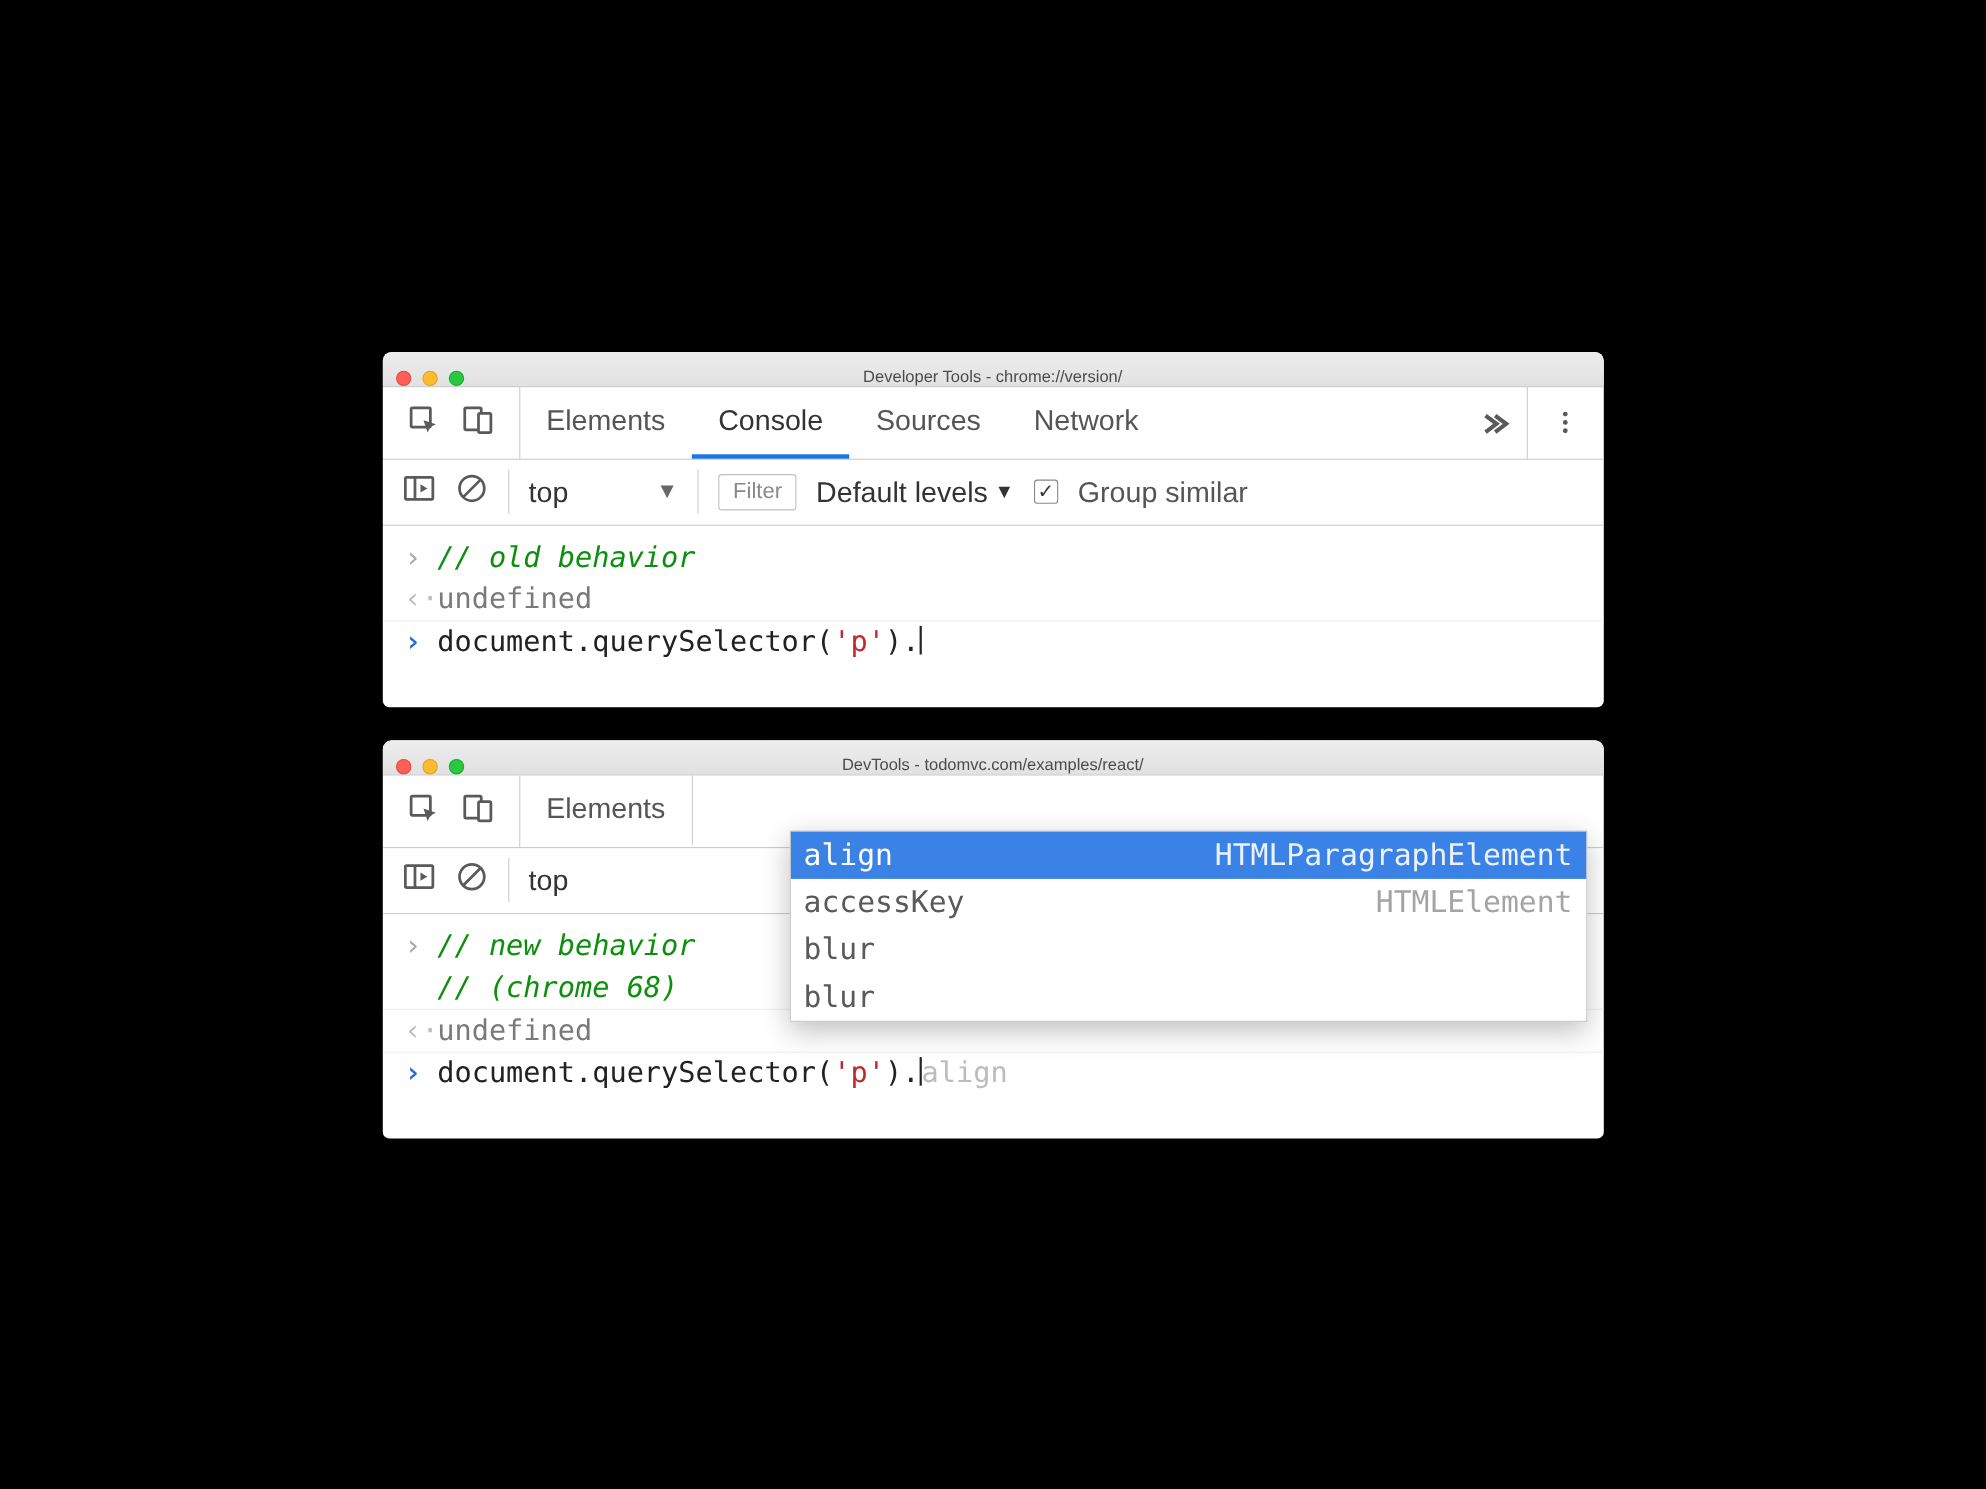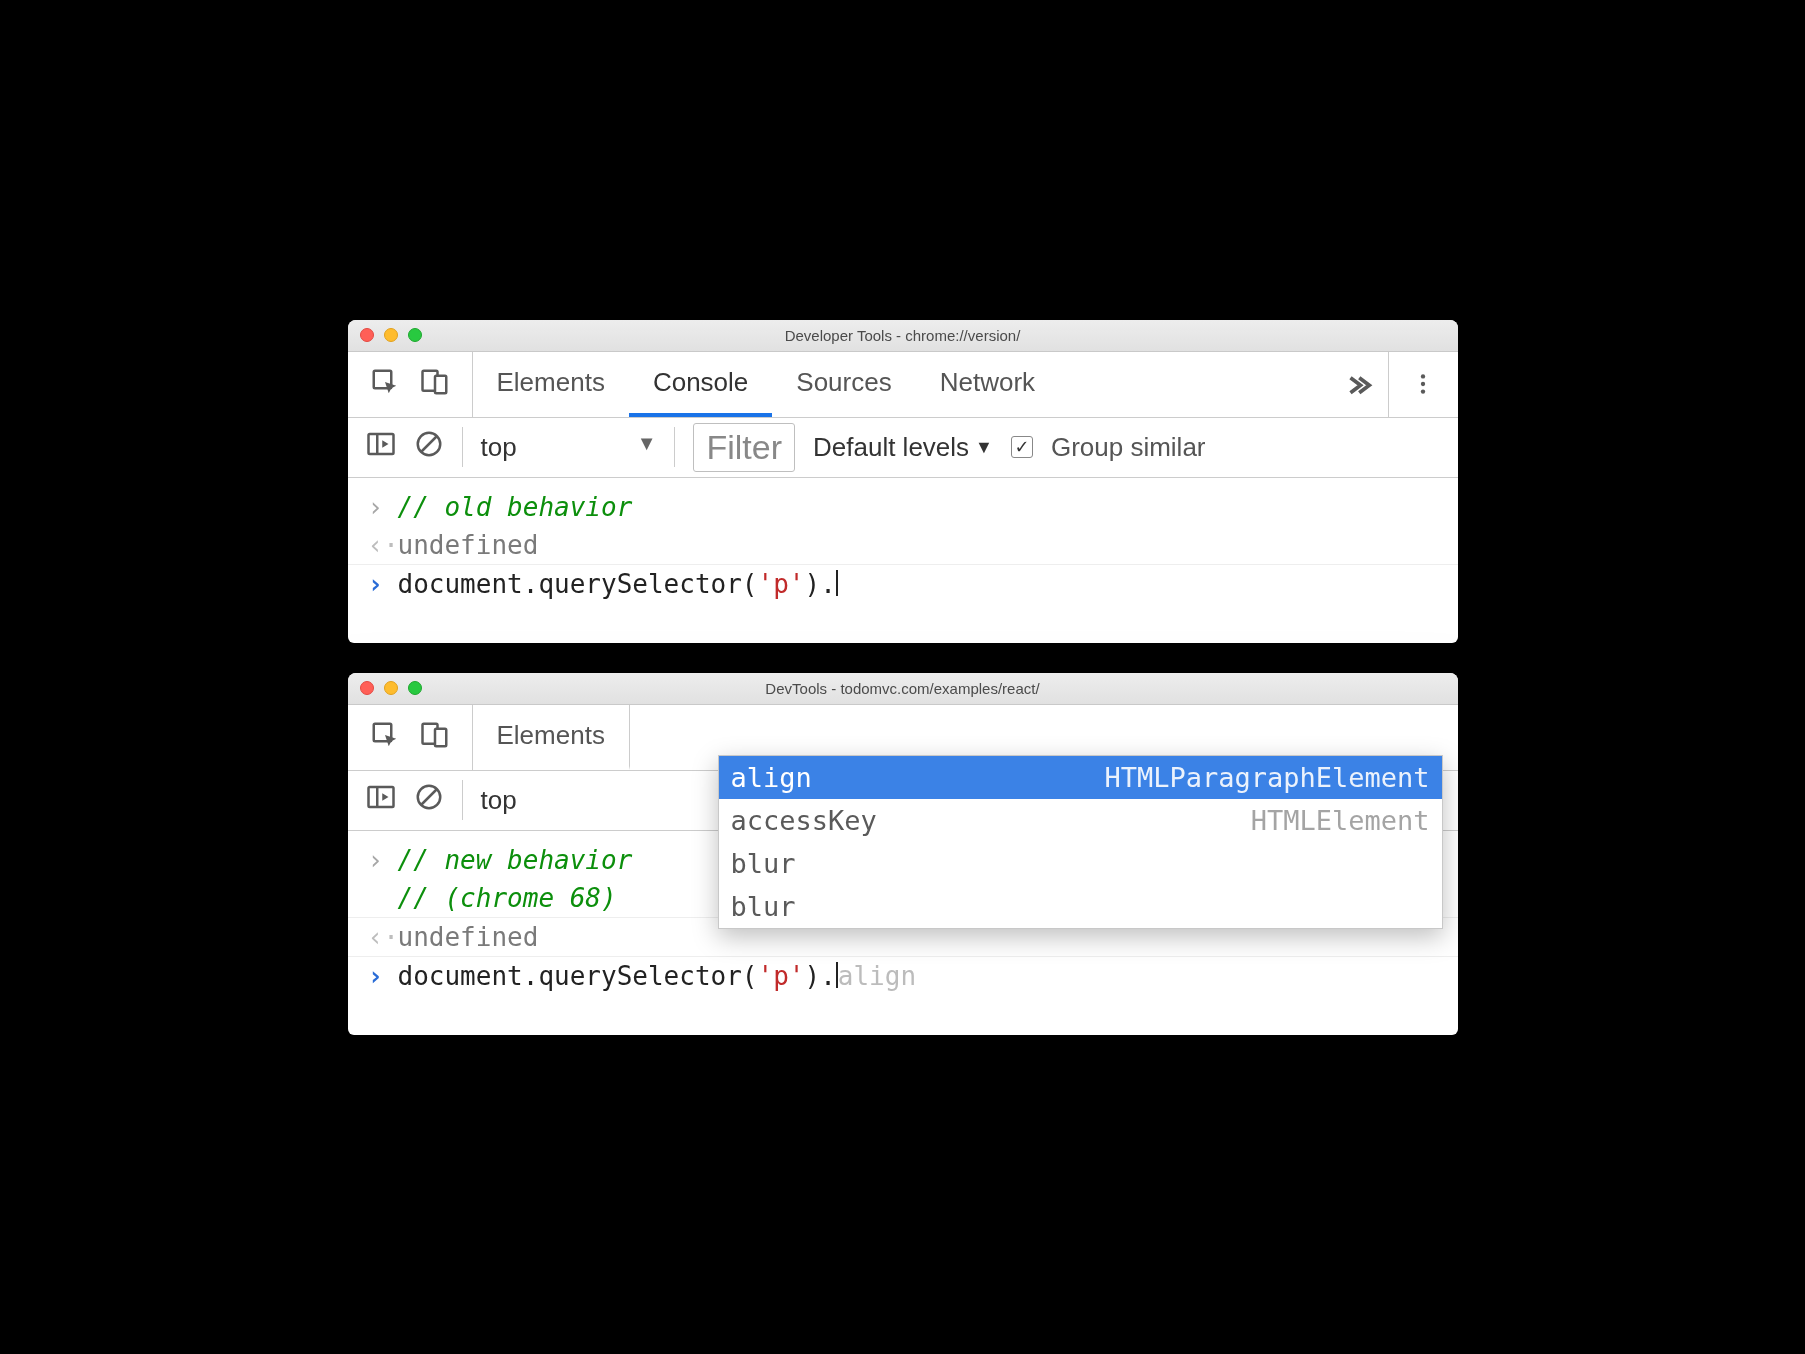--- a/index.html
+++ b/index.html
@@ -19,21 +19,21 @@
     background: #fff;
     border-radius: 8px 8px 6px 6px;
     overflow: hidden;
     box-shadow: 0 30px 60px rgba(0,0,0,0.6);
   }
   .titlebar {
     height: 32px;
     background: linear-gradient(#ededed, #e1e1e1);
     border-bottom: 1px solid #c9c9c9;
     display: flex;
-    align-items: center;
+    align-items: flex-end;
     padding: 0 12px;
     position: relative;
   }
   .traffic {
     display: flex;
     gap: 10px;
     position: absolute;
     left: 12px;
   }
   .traffic .dot {
@@ -88,27 +88,27 @@
     border-bottom: 1px solid #ccc;
     display: flex;
     align-items: center;
     padding: 0 18px;
     gap: 18px;
     font-size: 26px;
     color: #555;
   }
   .filterbar .sep { width:1px; height:40px; background:#ccc; }
   .context-select {
-    display:flex; align-items:flex-start; gap:120px;
+    display:flex; align-items:center; gap:80px;
     font-size:26px; color:#333;
   }
   .context-select .tri { color:#666; font-size:20px; }
   .filter-box {
     border:1px solid #bfbfbf; border-radius:3px;
-    padding:4px 12px; font-size:34px; color:#888;
+    padding:4px 12px; font-size:20px; color:#888;
   }
   .levels {
     display:flex; align-items:center; gap:6px;
     font-size:26px; color:#333;
   }
   .chk {
     width:22px; height:22px; border:1px solid #888;
     border-radius:3px; display:inline-flex;
     align-items:center; justify-content:center;
     color:#333; font-size:18px; line-height:1;

